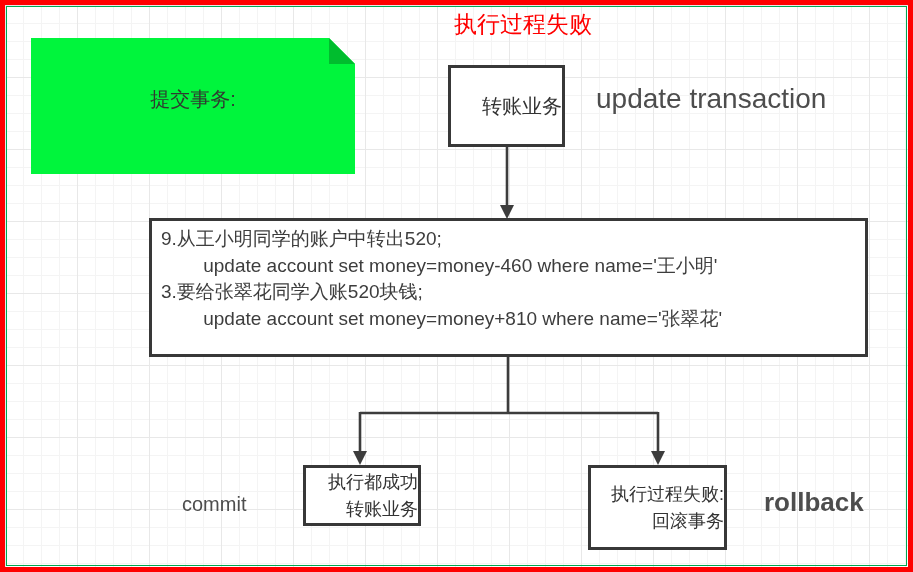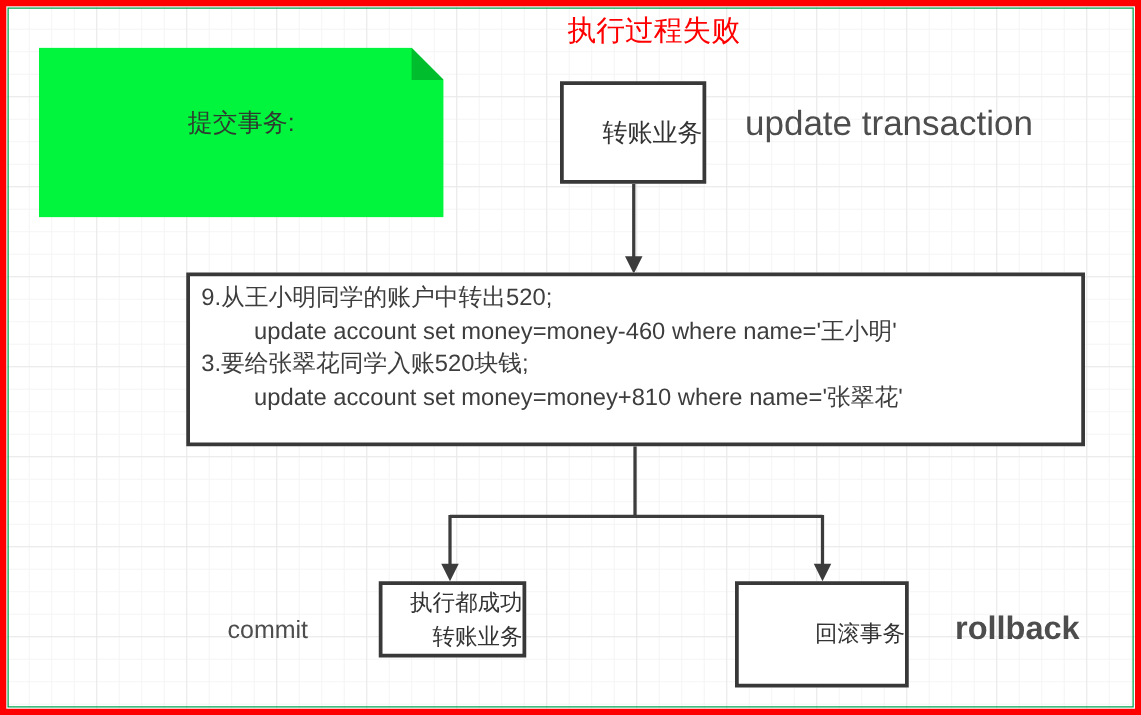--- a/index.html
+++ b/index.html
@@ -117,19 +117,20 @@
     <div class="sql-line">3.要给张翠花同学入账520块钱;</div>
     <div class="sql-line">        update account set money=money+810 where name='张翠花'</div>
   </div>
 
   <div class="shape commit-box">
     <div>执行都成功</div>
     <div>转账业务</div>
   </div>
 
   <div class="shape rollback-box">
+    <div>执行过程失败:</div>
     <div>回滚事务</div>
   </div>
 
   <div class="side-label commit-label">commit</div>
   <div class="side-label rollback-label">rollback</div>
 
 </div>
 
 </body></html>

